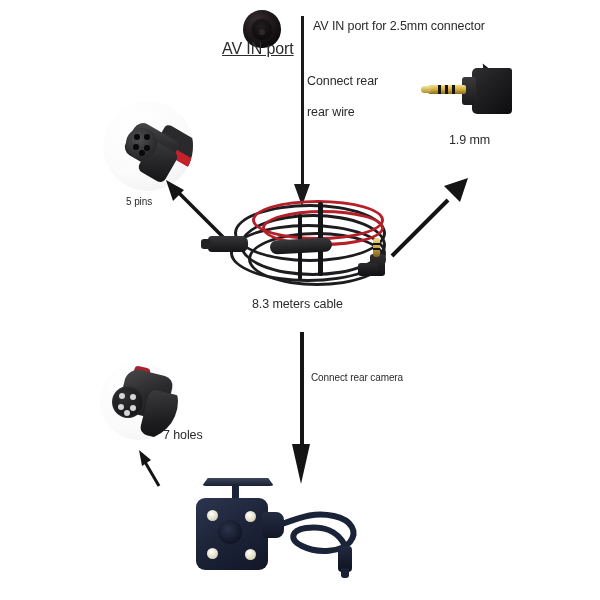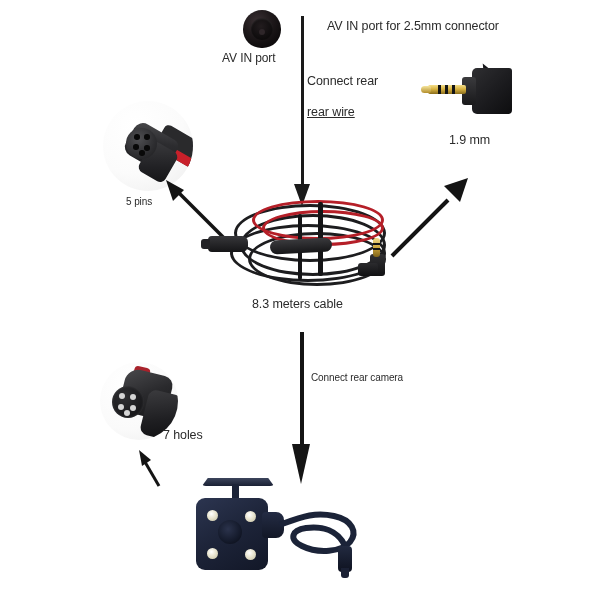--- a/index.html
+++ b/index.html
@@ -48,24 +48,24 @@
     background: radial-gradient(circle at 45% 38%, #221c1e 0%, #120f10 55%, #060505 100%);
     box-shadow: inset 0 1px 2px rgba(255,255,255,0.10);
   }
   #av-in-port-photo .jack-hole {
     position: absolute;
     left: 16px; top: 19px;
     width: 6px; height: 6px;
     border-radius: 50%;
     background: #2e2629;
   }
-  #av-in-port-label { left: 222px; top: 52px; font-size: 12px; }
-
-  
-  #av-note { left: 313px; top: 19px; font-size: 12.5px; margin-left: 14px; }
+  #av-in-port-label { left: 222px; top: 40px; font-size: 16px; text-decoration: underline; }
+
+  
+  #av-note { left: 313px; top: 19px; font-size: 12.5px; }
 
   
   #top-arrow {
     position: absolute;
     left: 293px; top: 16px;
     width: 22px; height: 190px;
   }
   #top-arrow .shaft {
     position: absolute;
     left: 8px; top: 0;
@@ -74,21 +74,21 @@
   }
   #top-arrow .head {
     position: absolute;
     left: 1px; top: 168px;
     width: 0; height: 0;
     border-left: 8.5px solid transparent;
     border-right: 8.5px solid transparent;
     border-top: 22px solid #1a1a1a;
   }
   #connect-rear-wire-1 { left: 307px; top: 74px; font-size: 12.5px; }
-  #connect-rear-wire-2 { left: 307px; top: 105px; font-size: 12.5px; text-decoration: underline; }
+  #connect-rear-wire-2 { left: 307px; top: 105px; font-size: 12.5px; }
 
   
   #five-pins-photo {
     position: absolute;
     left: 103px; top: 101px;
     width: 90px; height: 90px;
     border-radius: 50%;
     background: radial-gradient(circle at 35% 28%, #ffffff 0%, #fbfbfb 55%, #ececec 100%);
     overflow: hidden;
   }

